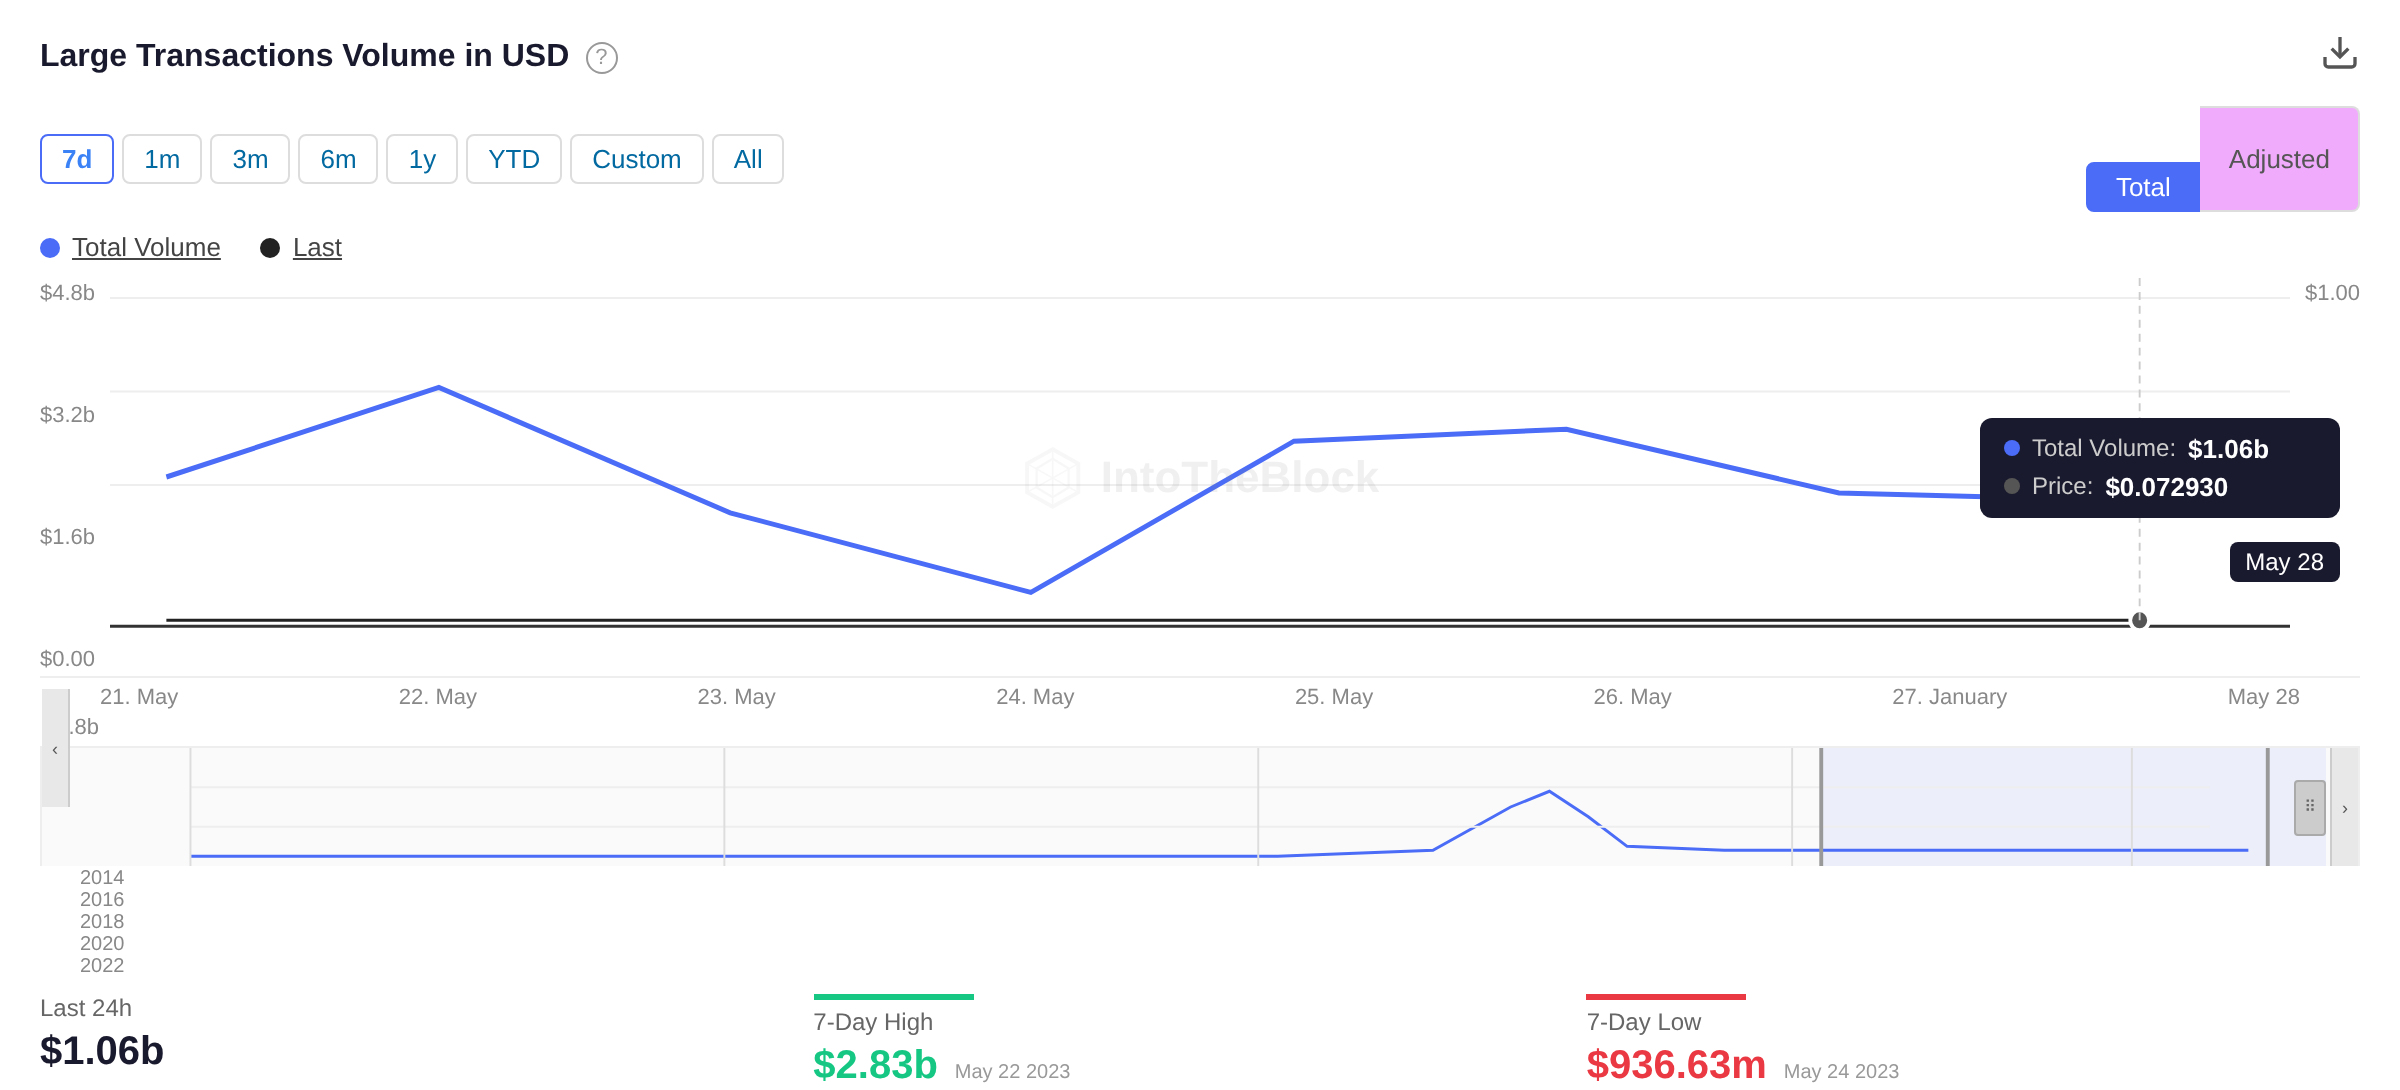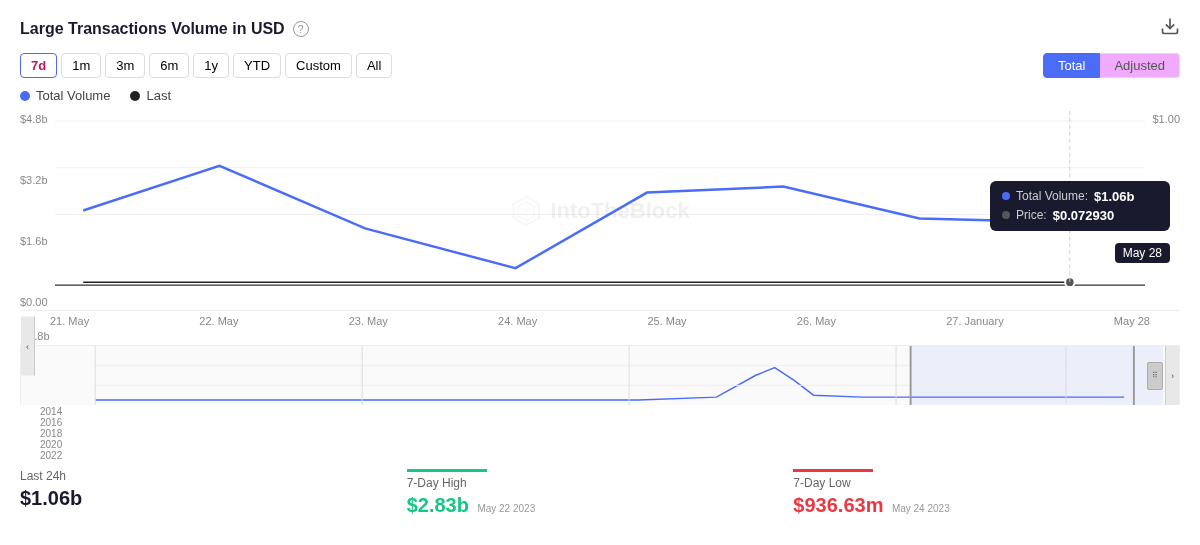--- a/index.html
+++ b/index.html
@@ -66,26 +66,26 @@
       display: flex;
       gap: 4px;
     }
     .time-btn {
       padding: 4px 10px;
       font-size: 13px;
       border: 1px solid #ddd;
       border-radius: 4px;
       background: #fff;
       cursor: pointer;
-      color: #000000;
+      color: #0369a1;
     }
     .time-btn.active {
       background: #fff;
       border: 1.5px solid #4a6cf7;
-      color: #be185d;
+      color: #3b82f6;
       font-weight: 600;
     }
     .view-toggle {
       display: flex;
       gap: 0;
     }
     .view-btn {
       padding: 4px 14px;
       font-size: 13px;
       border: 1px solid #ddd;
@@ -97,34 +97,36 @@
       border-radius: 4px 0 0 4px;
     }
     .view-btn:last-child {
       border-radius: 0 4px 4px 0;
       border-left: none;
     }
     .view-btn.active {
       background: #4a6cf7;
       color: #fff;
       border-color: #4a6cf7;
+      margin-top: 28px;
     }
 
     
     .legend-row {
       display: flex;
       gap: 20px;
       margin-bottom: 8px;
     }
     .legend-item {
       display: flex;
       align-items: center;
       gap: 6px;
       font-size: 13px;
       color: #444;
+      text-decoration: underline;
     }
     .legend-dot {
       width: 10px;
       height: 10px;
       border-radius: 50%;
     }
     .legend-dot.blue { background: #4a6cf7; }
     .legend-dot.dark { background: #222; }
 
     

